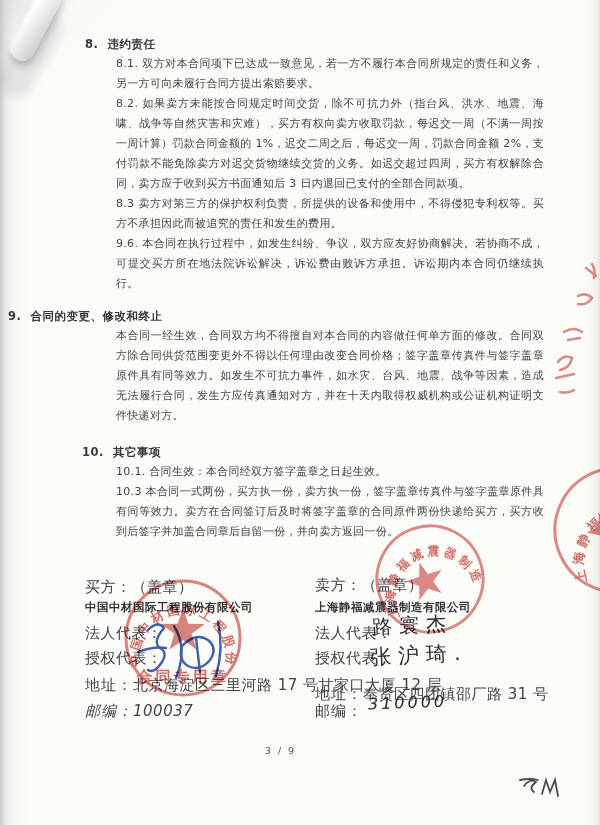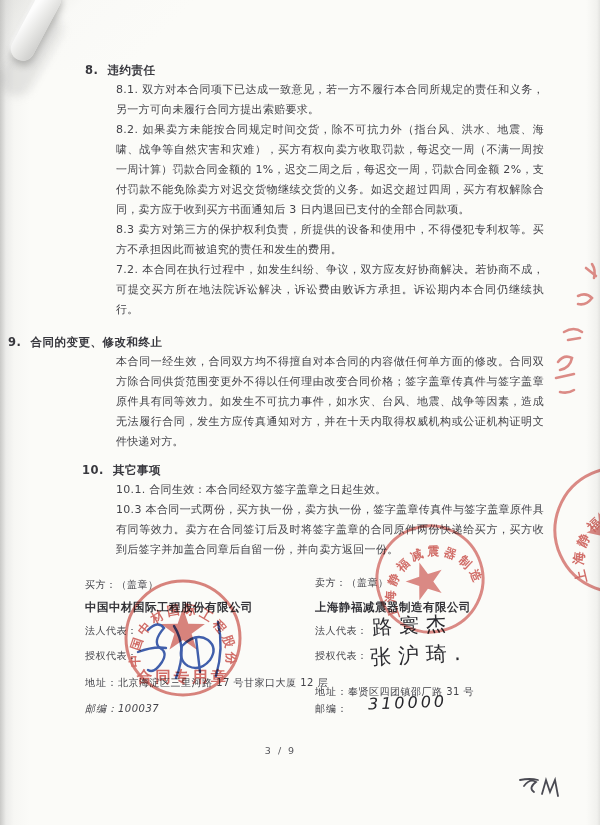--- a/index.html
+++ b/index.html
@@ -17,29 +17,29 @@
   
   .clip { position:absolute; left:24px; top:-16px; width:24px; height:80px;
     border-radius:12px; transform:rotate(28deg);
     background:linear-gradient(100deg,#fdfdfd 20%,#e8e8e6 55%,#d2d2d0 90%);
     box-shadow:3px 4px 7px rgba(120,120,118,.45), -2px -1px 3px rgba(255,255,255,.8);
   }
   .clip-shadow { position:absolute; left:14px; top:8px; width:34px; height:92px;
     border-radius:16px; transform:rotate(30deg); background:rgba(150,150,148,.22); filter:blur(4px); }
 
   
-  .doc-body { position:absolute; left:0; top:60px; width:508px; font-size:11px; line-height:20px; color:#434349; }
+  .doc-body { position:absolute; left:0; top:34px; width:508px; font-size:11px; line-height:20px; color:#434349; }
   .sec-h { margin-left:85px; font-weight:bold; color:#38383e; font-size:11.5px; letter-spacing:.5px; }
   .sec-h .sec-num { margin-right:9px; }
   .doc-body p { margin-left:116px; width:428px; text-align:justify; text-justify:inter-ideograph; letter-spacing:.3px; }
   .sec-h.h9  { margin-top:12px;margin-left:8px; }
-  .sec-h.h10 { margin-top:8px;  margin-left:82px; }
+  .sec-h.h10 { margin-top:16px;  margin-left:82px; }
 
   
-  .sig { position:absolute; font-size:10px; color:#434349; letter-spacing:.5px; white-space:nowrap; }
+  .sig { position:absolute; font-size:15px; color:#434349; letter-spacing:.5px; white-space:nowrap; }
   .sig .lbl { letter-spacing:1px; }
   .company { font-weight:bold; color:#333338; font-size:11.5px; }
   .hand-black { position:absolute; font-size:20px; color:#2b2b30; letter-spacing:7px; transform:rotate(-3deg); font-weight:500; }
   .hand-post  { position:absolute; font-size:16px; color:#26262b; letter-spacing:3px; transform:rotate(-2deg); font-style:italic; }
 
   .footer { position:absolute; left:0; top:745px; width:561px; text-align:center;
     font-size:9.5px; letter-spacing:2px; color:#55555a; }
 
   
   svg.stamp { position:absolute; mix-blend-mode:multiply; opacity:.88; }
@@ -59,21 +59,21 @@
   <div class="clip"></div>
 
   <div class="doc-body">
 
     <div class="sec-h">
       <span class="sec-num">8.</span><span>违约责任</span>
     </div>
     <p>8.1. 双方对本合同项下已达成一致意见，若一方不履行本合同所规定的责任和义务，另一方可向未履行合同方提出索赔要求。</p>
     <p>8.2. 如果卖方未能按合同规定时间交货，除不可抗力外（指台风、洪水、地震、海啸、战争等自然灾害和灾难），买方有权向卖方收取罚款，每迟交一周（不满一周按一周计算）罚款合同金额的 1%，迟交二周之后，每迟交一周，罚款合同金额 2%，支付罚款不能免除卖方对迟交货物继续交货的义务。如迟交超过四周，买方有权解除合同，卖方应于收到买方书面通知后 3 日内退回已支付的全部合同款项。</p>
     <p>8.3 卖方对第三方的保护权利负责，所提供的设备和使用中，不得侵犯专利权等。买方不承担因此而被追究的责任和发生的费用。</p>
-    <p>7.2. 本合同在执行过程中，如发生纠纷、争议，双方应友好协商解决。若协商不成，可提交买方所在地法院诉讼解决，诉讼费由败诉方承担。诉讼期内本合同仍继续执行。</p>
+    <p>9.6. 本合同在执行过程中，如发生纠纷、争议，双方应友好协商解决。若协商不成，可提交买方所在地法院诉讼解决，诉讼费由败诉方承担。诉讼期内本合同仍继续执行。</p>
 
     <div class="sec-h h9">
       <span class="sec-num">9.</span><span>合同的变更、修改和终止</span>
     </div>
     <p>本合同一经生效，合同双方均不得擅自对本合同的内容做任何单方面的修改。合同双方除合同供货范围变更外不得以任何理由改变合同价格；签字盖章传真件与签字盖章原件具有同等效力。如发生不可抗力事件，如水灾、台风、地震、战争等因素，造成无法履行合同，发生方应传真通知对方，并在十天内取得权威机构或公证机构证明文件快递对方。</p>
 
     <div class="sec-h h10">
       <span class="sec-num">10.</span><span>其它事项</span>
     </div>
     <p>10.1. 合同生效：本合同经双方签字盖章之日起生效。</p>

